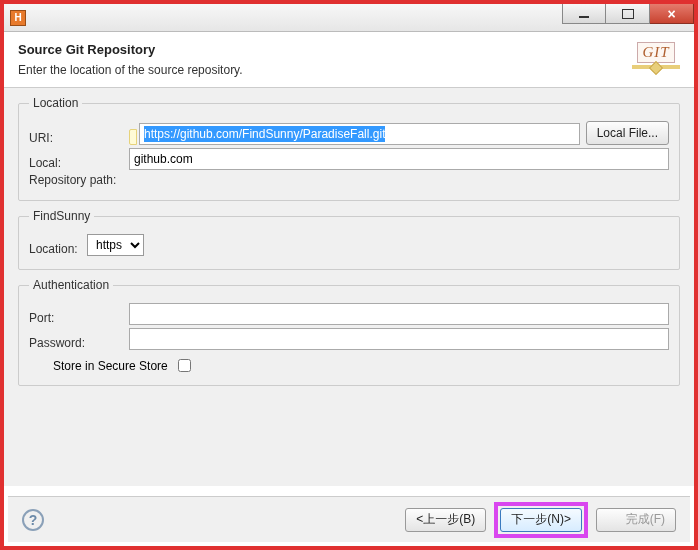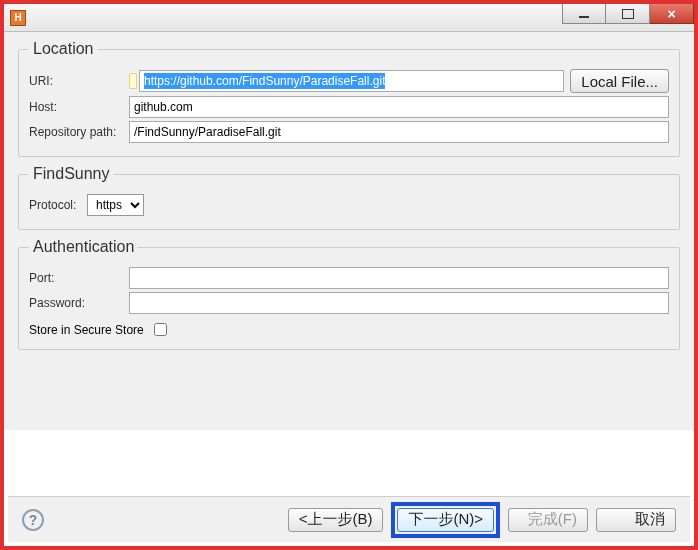--- a/index.html
+++ b/index.html
@@ -82,68 +82,68 @@
     padding: 8px 14px 8px 14px;
     background:#f0f0f0;
     height: calc(100% - 28px - 66px - 50px);
     overflow:hidden;
   }
   fieldset {
     border:1px solid #ccc; border-radius:2px;
     margin: 0 0 8px 0; padding: 8px 10px 10px 10px;
     background:#f0f0f0;
   }
-  legend { padding:0 4px; color:#333; font-size:16px; }
-  .row { display:flex; align-items:center; margin: 3px 0; }
+  legend { padding:0 4px; color:#333; font-size:12px; }
+  .row { display:flex; align-items:flex-end; margin: 3px 0; }
   .row label.lbl { width: 100px; color:#333; }
   .row input[type=text], .row input[type=password] {
     flex:1; height:22px; padding:1px 4px;
     border:1px solid #aaa; background:#fff;
     font-family:inherit; font-size:12px;
   }
   .row input.short { flex:0 0 70px; }
   .uri-input { position:relative; flex:1; }
   .uri-input input { width:100%; }
   .uri-highlight {
     position:absolute; left:5px; top:3px; pointer-events:none;
     background:#3399ff; color:#fff; font-size:12px; line-height:16px;
     padding:0;
   }
   .btn {
     height:24px; padding: 0 10px;
     background: linear-gradient(to bottom,#fdfdfd,#e4e4e4);
     border:1px solid #999; border-radius:3px;
-    font-family:inherit; font-size:15px; color:#222;
+    font-family:inherit; font-size:12px; color:#222;
     cursor:default;
   }
   .btn:disabled { color:#999; }
   .btn.local { margin-left:6px; }
   select.proto {
     height:22px; border:1px solid #999; background:#fff;
     font-family:inherit; font-size:12px; padding:0 4px;
   }
   .checkbox-row { display:flex; align-items:center; margin-top:6px;}
-  .checkbox-row label { margin-right:6px; }
+  .checkbox-row label { margin-right:6px;margin-left:24px; }
   
   .footer {
     position:absolute; left:4px; right:4px; bottom:4px;
     height:46px; border-top:1px solid #ccc;
     display:flex; align-items:center;
     padding: 0 14px;
     background:#f0f0f0;
   }
   .help-icon {
     width:22px;height:22px;border:2px solid #8aa0b8;border-radius:50%;
     color:#6b89a8; display:flex;align-items:center;justify-content:center;
     font-size:14px; font-weight:bold;
   }
   .footer-spacer { flex:1; }
   .footer .btn { min-width:80px; margin-left:8px;text-align:right; }
   .next-wrap {
-    border:4px solid #1d4ed8; padding:2px; margin-left:8px;
+    border:4px solid #d946ef; padding:2px; margin-left:8px;
     display:inline-block;
   }
   .next-wrap .btn {
     margin-left:0;
     border:1px solid #3a7abf;
     background: linear-gradient(to bottom,#f5fbff,#d7ecff);
   }
   .field-indicator {
     width:8px; height:16px;
     display:inline-block; margin-right:2px;
@@ -160,48 +160,57 @@
     <span class="app-icon">H</span>
     <div class="win-controls">
       <div class="win-btn min"></div>
       <div class="win-btn max"></div>
       <div class="win-btn close">
           <span class="win-close-x">×</span>
         </div>
     </div>
   </div>
 
+  <div class="header">
+    <div class="header-text">
+      <h1>Source Git Repository</h1>
+      <p>Enter the location of the source repository.</p>
+    </div>
+    <div class="git-icon">
+      <span class="git-box">GIT</span>
+      <div class="git-bar"></div>
+    </div>
+  </div>
 
   <div class="body">
 
     <fieldset>
       <legend>Location</legend>
       <div class="row">
         <label class="lbl">URI:</label>
         <span class="field-indicator"></span>
         <div class="uri-input">
           <input type="text" style="color: transparent;" value="https://github.com/FindSunny/ParadiseFall.git">
           <span class="uri-highlight">https://github.com/FindSunny/ParadiseFall.git</span>
         </div>
         <button class="btn local">Local File...</button>
       </div>
       <div class="row">
-        <label class="lbl">Host:</label>
+        <label class="lbl">Local:</label>
         <input type="text" value="github.com" style="">
       </div>
       <div class="row">
         <label class="lbl">Repository path:</label>
-        <input type="text" value="/FindSunny/ParadiseFall.git" style="">
       </div>
     </fieldset>
 
     <fieldset>
       <legend>FindSunny</legend>
       <div class="row">
-        <label class="lbl" style="width:58px">Protocol:</label>
+        <label class="lbl" style="width:58px">Location:</label>
         <select class="proto">
           <option>https</option>
         </select>
       </div>
     </fieldset>
 
     <fieldset>
       <legend>Authentication</legend>
       <div class="row">
         <label class="lbl">Port:</label>
@@ -220,16 +229,15 @@
   </div>
 
   <div class="footer">
     <div class="help-icon">?</div>
     <div class="footer-spacer"></div>
     <button class="btn">&lt;上一步(B)</button>
     <span class="next-wrap">
       <button class="btn">下一步(N)&gt;</button>
     </span>
     <button class="btn" disabled="">完成(F)</button>
-    <button class="btn">取消</button>
   </div>
 
 </div>
 
 </body></html>

